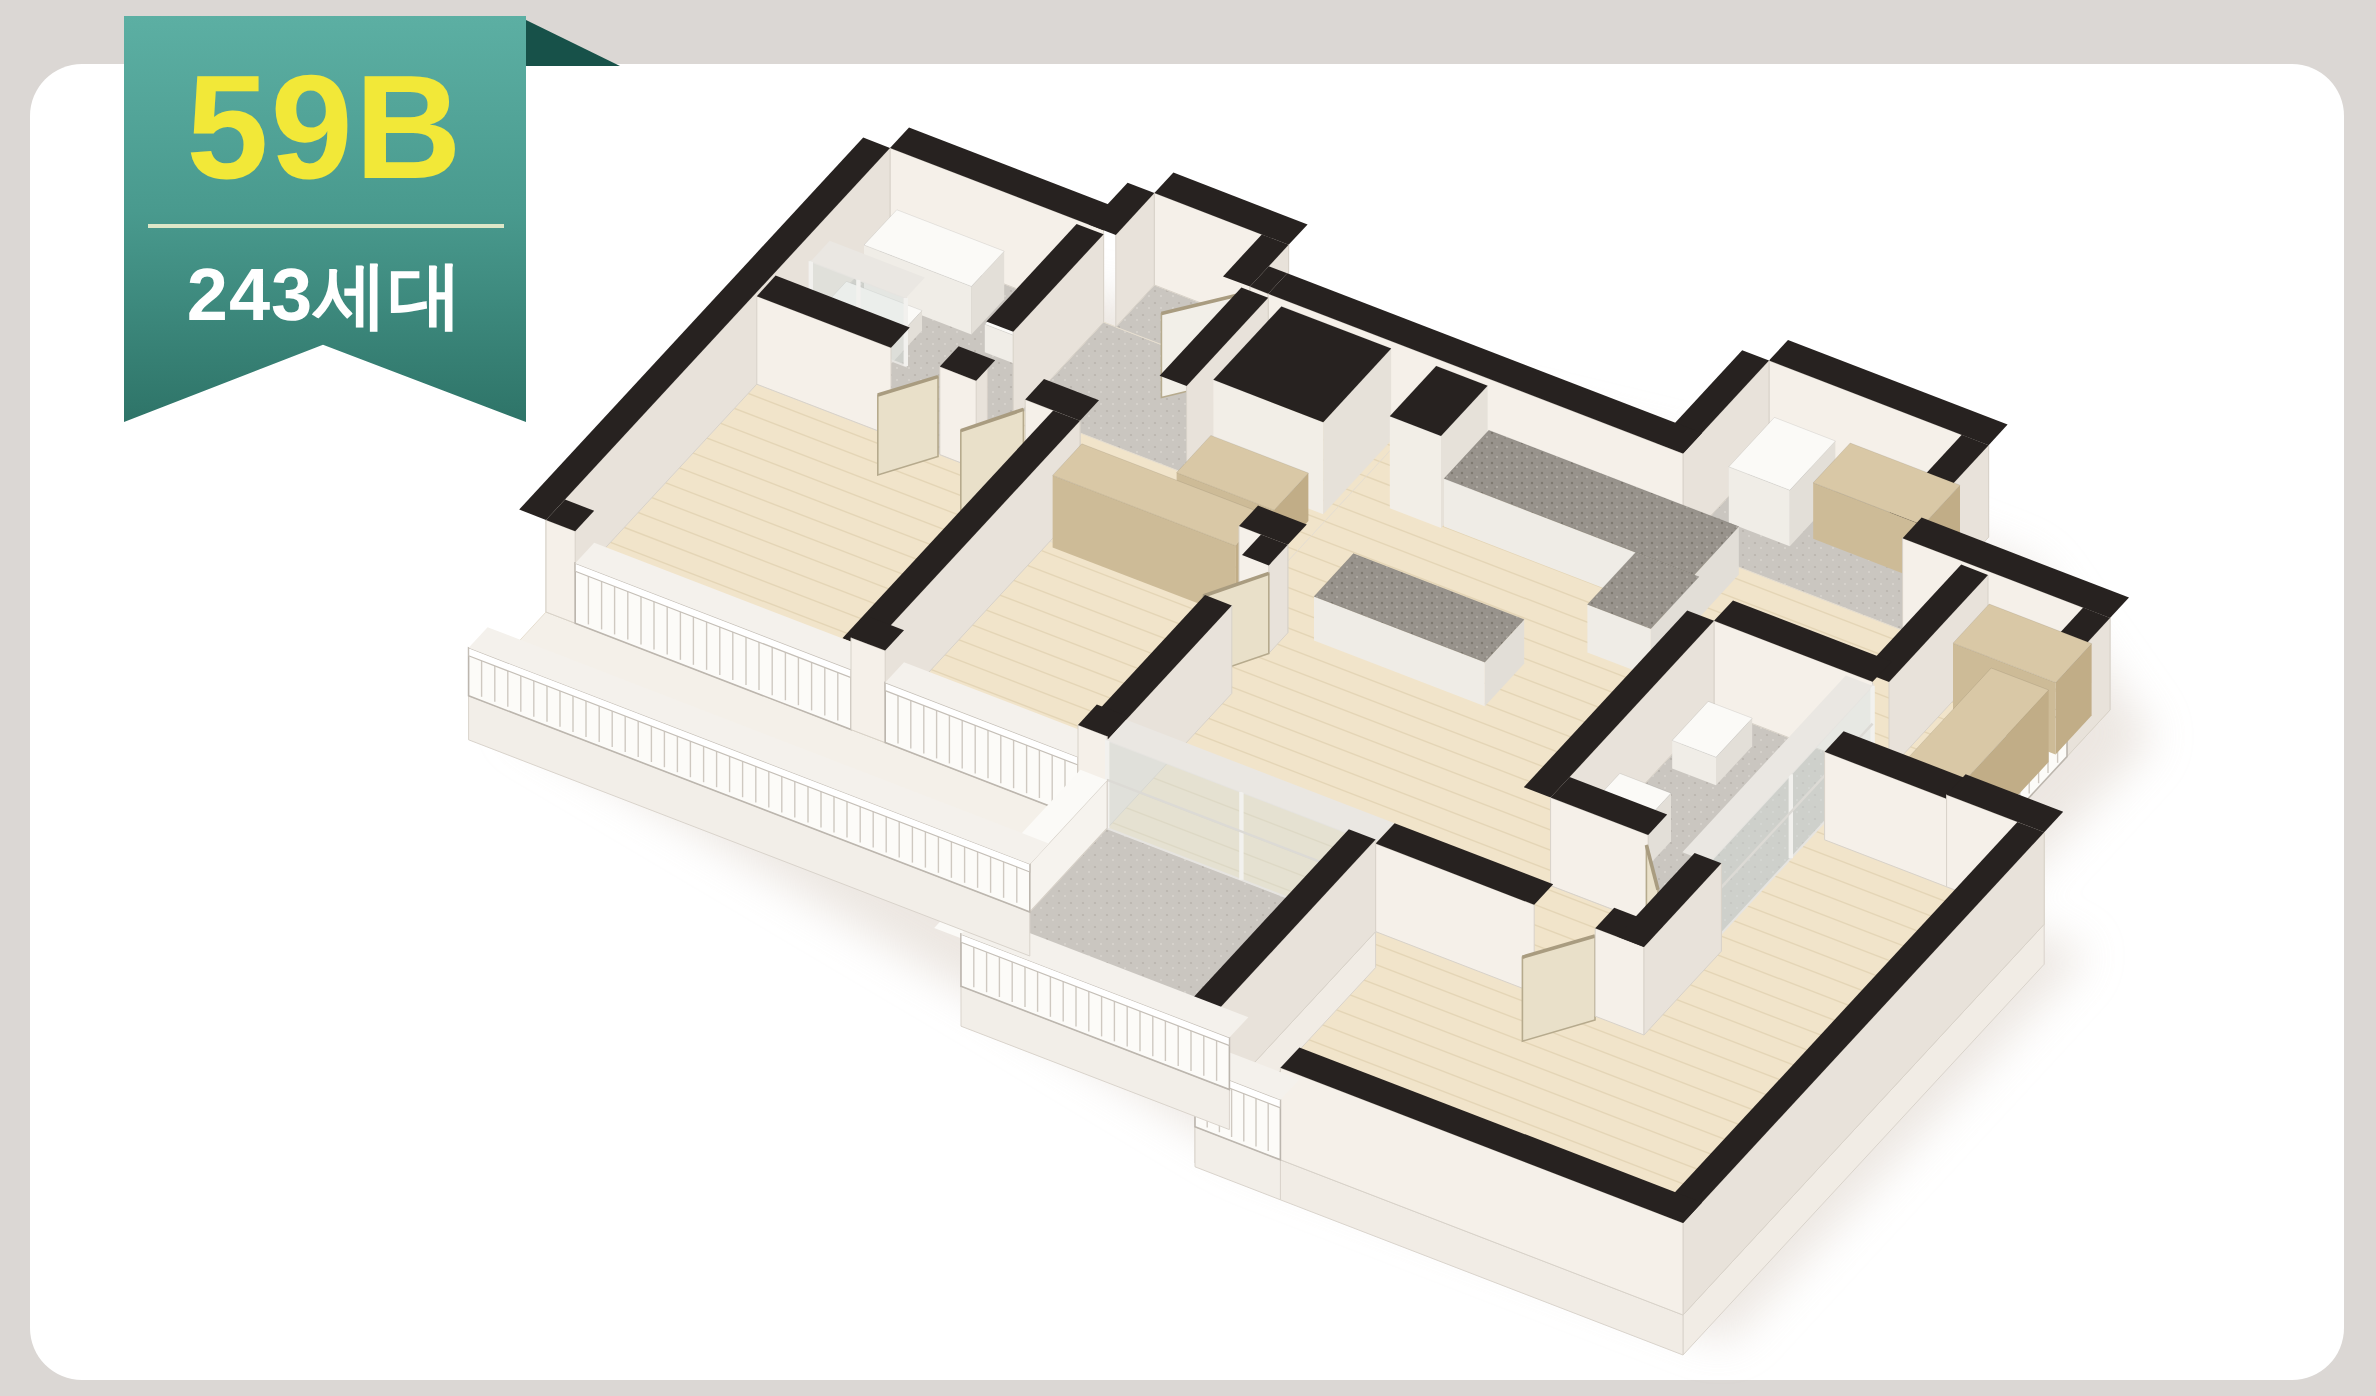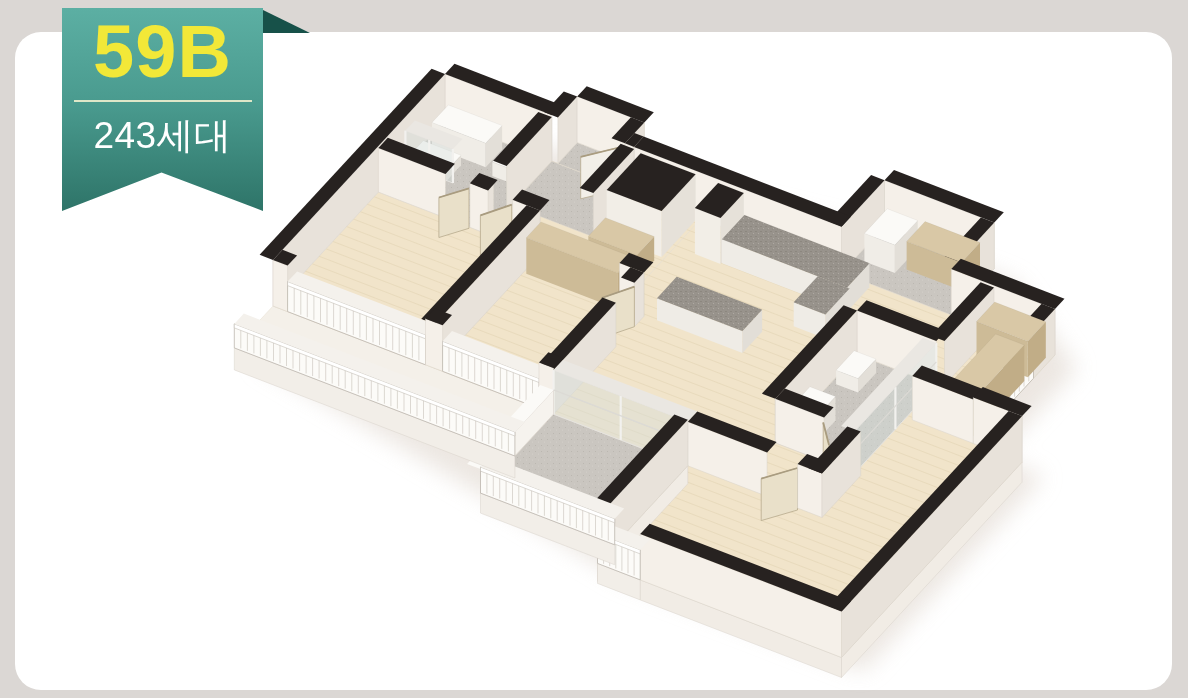--- a/index.html
+++ b/index.html
@@ -13,35 +13,35 @@
     background:var(--card-bg,#ffffff);border-radius:26px;
   }
   .plan-wrap{position:absolute;inset:0;}
   .plan-wrap svg{position:absolute;inset:0;display:block}
   .ribbon{
     position:absolute;left:62px;top:8px;width:201px;height:203px;z-index:6;
     background:linear-gradient(180deg,var(--ribbon-top,#5cafa3) 0%,#499a8e 48%,var(--ribbon-bottom,#2e7468) 100%);
     -webkit-clip-path:polygon(0 0,100% 0,100% 100%,49.5% 81%,0 100%);
     clip-path:polygon(0 0,100% 0,100% 100%,49.5% 81%,0 100%);
     display:flex;flex-direction:column;align-items:center;box-sizing:border-box;
-    padding-top:6px;
+    padding-top:18px;
   }
   .ribbon-fold{
     position:absolute;left:263px;top:10px;width:47px;height:23px;z-index:5;
     background:var(--ribbon-fold,#175149);
     -webkit-clip-path:polygon(0 0,100% 100%,0 100%);
     clip-path:polygon(0 0,100% 100%,0 100%);
   }
   .ribbon .type{
     font-size:74px;font-weight:700;line-height:1.02;letter-spacing:1px;
     color:var(--type-text,#f2e838);
   }
   .ribbon .divider{width:178px;height:2px;background:var(--divider,#f8f5d2);opacity:.85;margin:11px 0 9px}
   .ribbon .units{
-    font-size:37px;font-weight:400;letter-spacing:0.5px;
+    font-size:37px;font-weight:700;letter-spacing:0.5px;
     color:var(--units-text,#ffffff);
   }
 </style>
 </head>
 <body style="--frame-bg: #DBD7D4; --card-bg: #FFFFFF; --ribbon-top: #5CAFA3; --ribbon-bottom: #2E7468; --ribbon-fold: #175149; --type-text: #F2E838; --units-text: #FFFFFF; --divider: #F8F5D2;">
 
 <div class="card"></div>
 
 <div class="plan-wrap" aria-label="3D isometric apartment floor plan, unit type 59B">
   <svg id="plan" width="1188" height="698" viewBox="0 0 1188 698">

